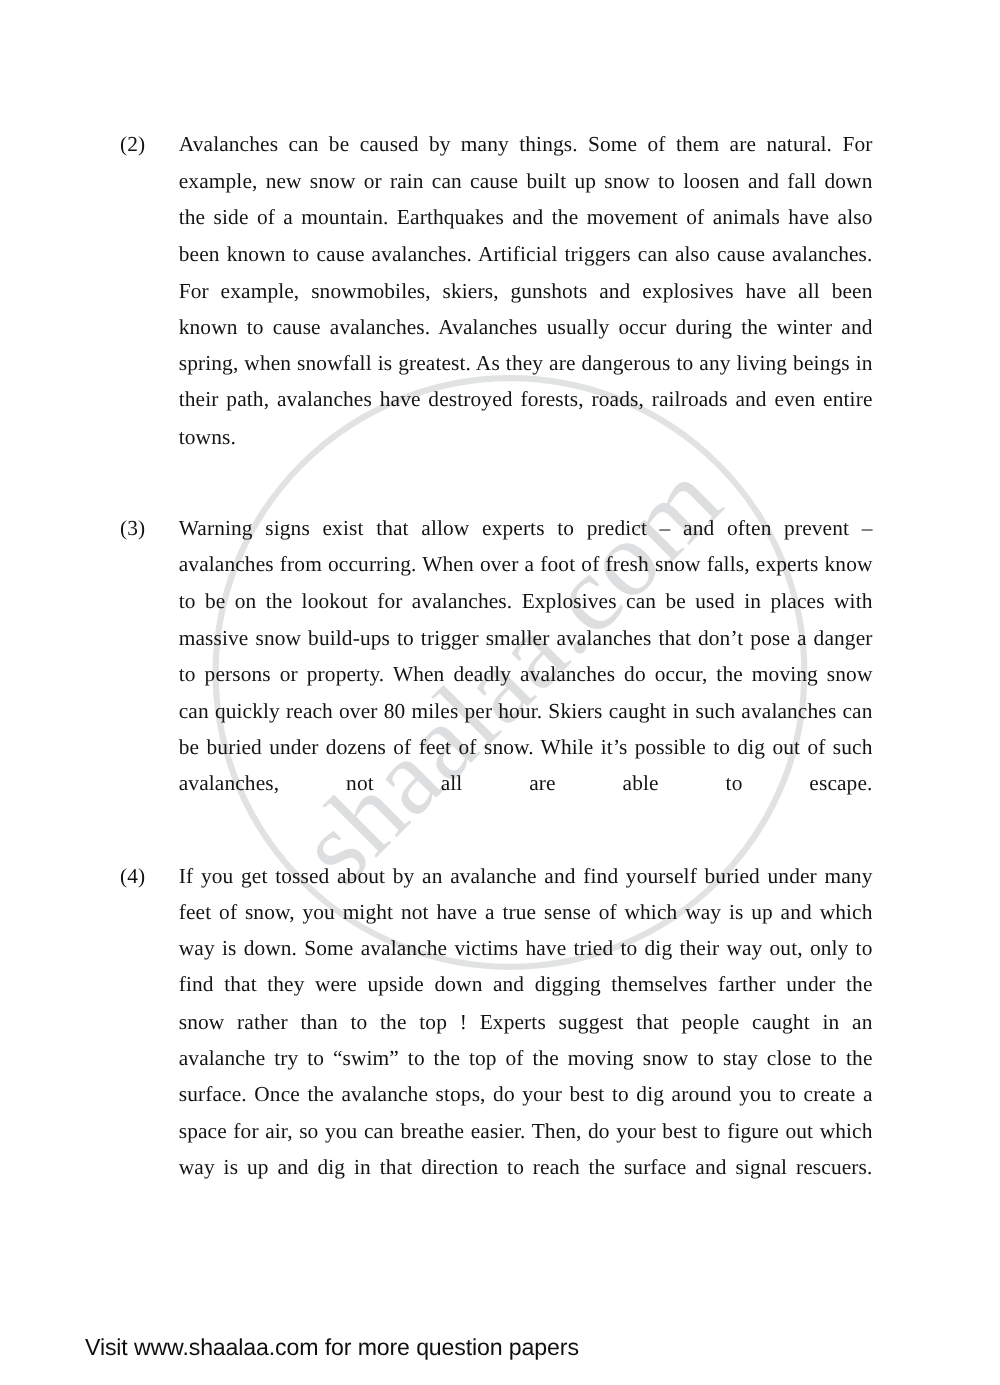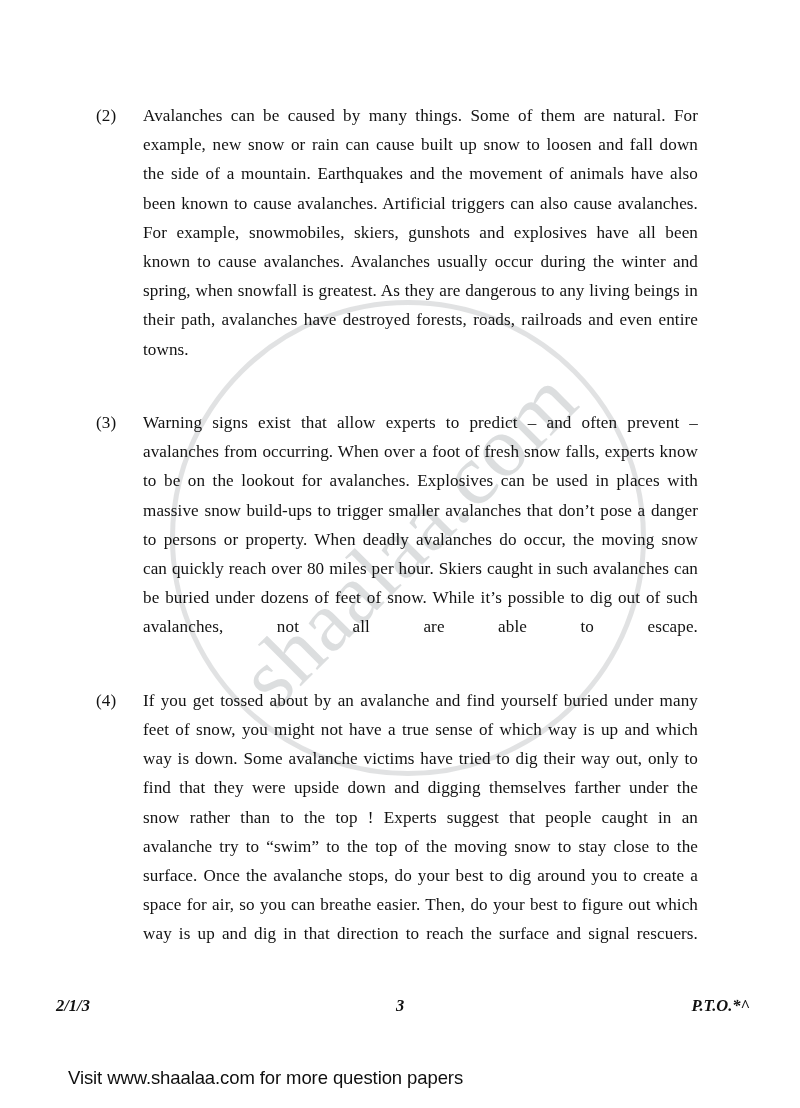--- a/index.html
+++ b/index.html
@@ -178,23 +178,18 @@
       </div>
 
       <div class="para" id="p4">
         <span class="marker">(4)</span>
         <span class="para-text">If you get tossed about by an avalanche and find yourself buried under many feet of snow, you might not have a true sense of which way is up and which way is down. Some avalanche victims have tried to dig their way out, only to find that they were upside down and digging themselves farther under the snow rather than to the top ! Experts suggest that people caught in an avalanche try to “swim” to the top of the moving snow to stay close to the surface. Once the avalanche stops, do your best to dig around you to create a space for air, so you can breathe easier. Then, do your best to figure out which way is up and dig in that direction to reach the surface and signal rescuers.</span>
       </div>
 
     </div>
   </div>
 
-  <div class="footer">
-    <div class="footer-left">2/1/3</div>
-    <div class="footer-center">3</div>
-    <div class="footer-right">P.T.O.*^</div>
-  </div>
 
 </div>
 
 <div class="banner">
   <div class="banner-text">Visit www.shaalaa.com for more question papers</div>
 </div>
 
 </body></html>

